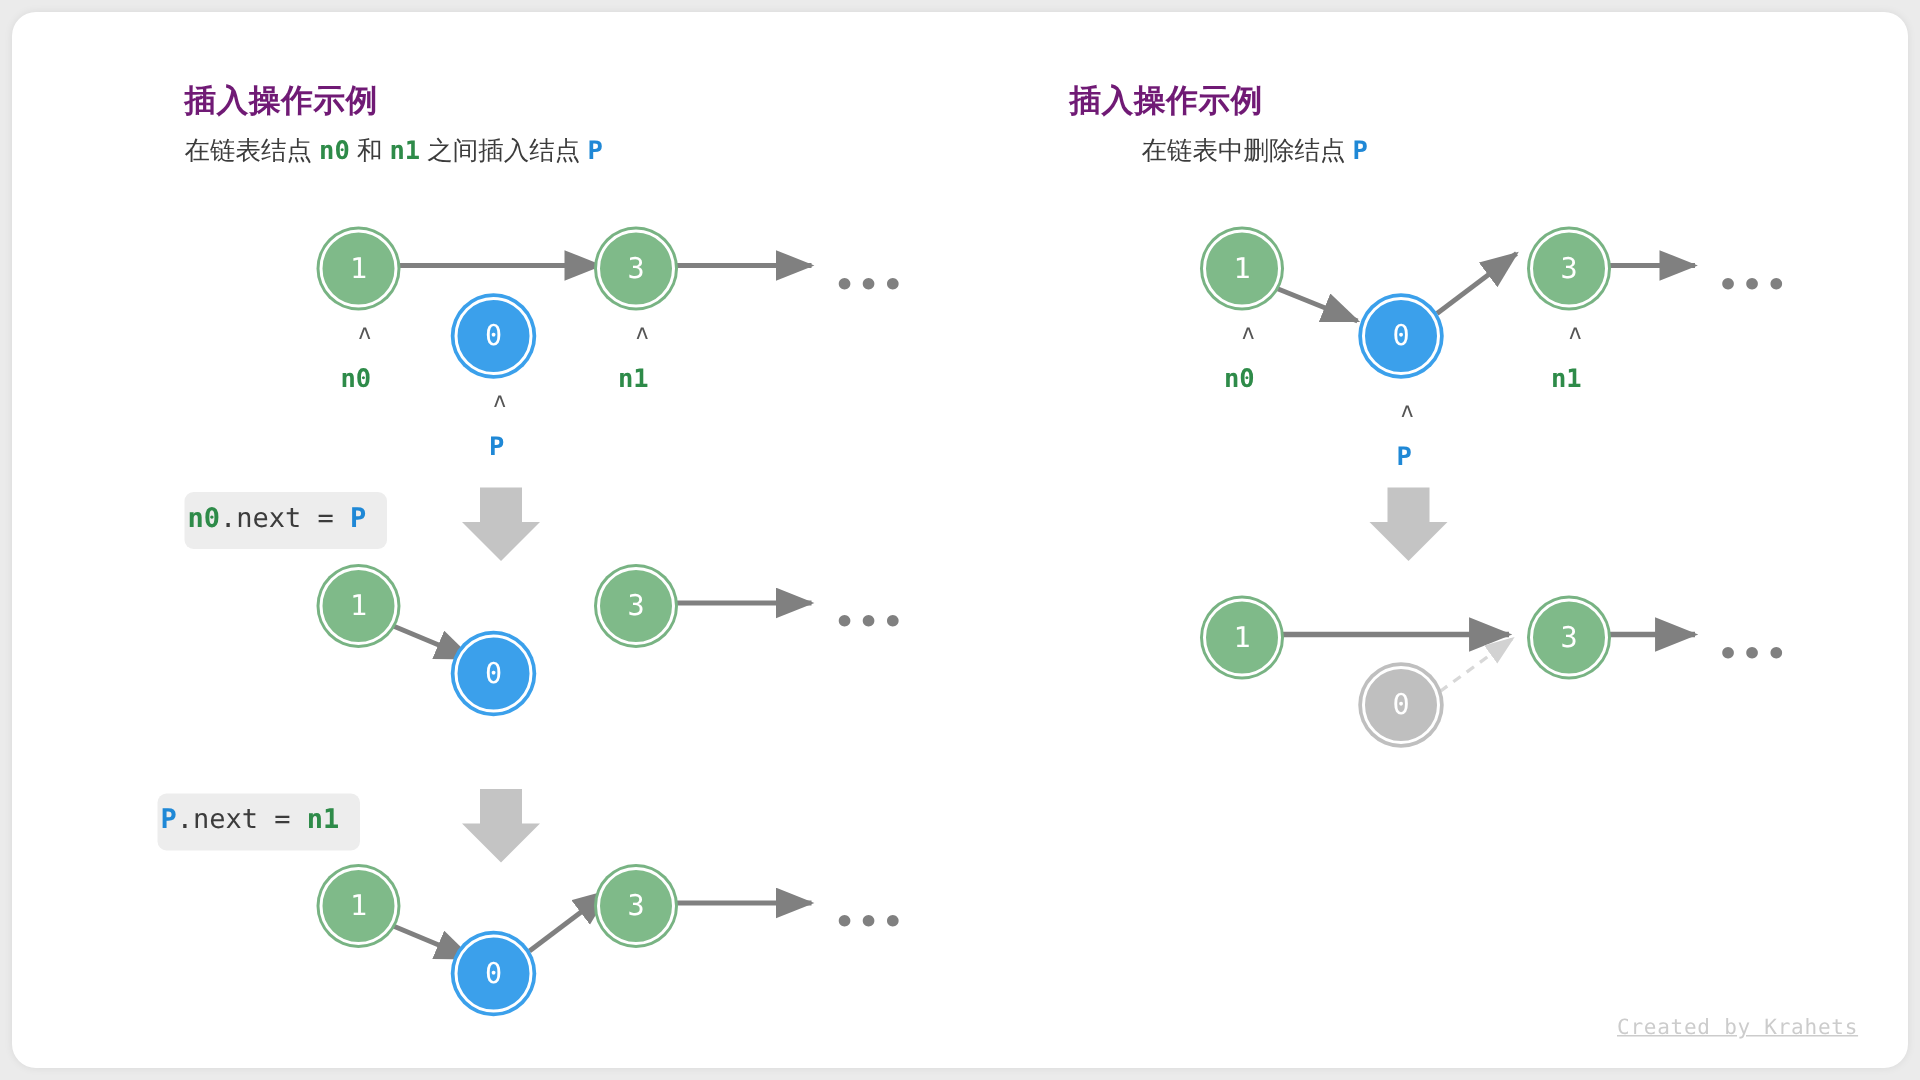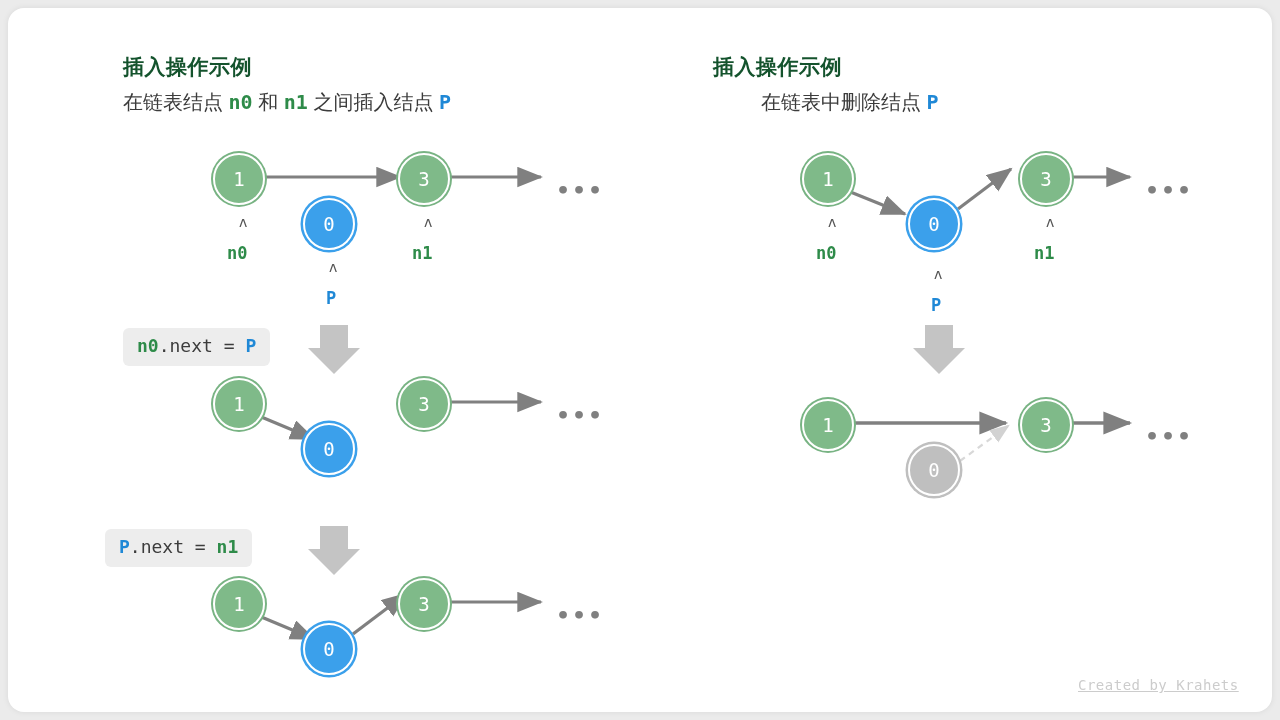--- a/index.html
+++ b/index.html
@@ -30,26 +30,26 @@
     left: 0; top: 0;
     width: 1264px;
     height: 704px;
   }
   .abs { position: absolute; }
 
   
   .panel-title {
     font-size: 21px;
     font-weight: bold;
-    color: #14532d;
+    color: #701a75;
     letter-spacing: 0.5px;
     white-space: nowrap;
   }
   .panel-sub {
-    font-size: 20px;
+    font-size: 17px;
     color: #3c3c3c;
     white-space: nowrap;
   }
   .mono {
     font-family: "DejaVu Sans Mono", "Liberation Mono", monospace;
   }
   .tok-green { color: #2e8b49; font-weight: bold; }
   .tok-blue  { color: #1f88d6; font-weight: bold; }
   .tok-plain { color: #3c3c3c; }
 
@@ -98,21 +98,21 @@
     white-space: nowrap;
   }
   .ptr-label.green { color: #2e8b49; }
   .ptr-label.blue  { color: #1f88d6; }
 
   
   .code-chip {
     position: absolute;
     background: #ededed;
     border-radius: 6px;
-    padding: 7px 14px 8px 14px;
+    padding: 7px 14px 8px 2px;
     font-family: "DejaVu Sans Mono", "Liberation Mono", monospace;
     font-size: 18px;
     white-space: nowrap;
     line-height: 1.25;
   }
 
   
   .dots {
     position: absolute;
     color: #808080;

